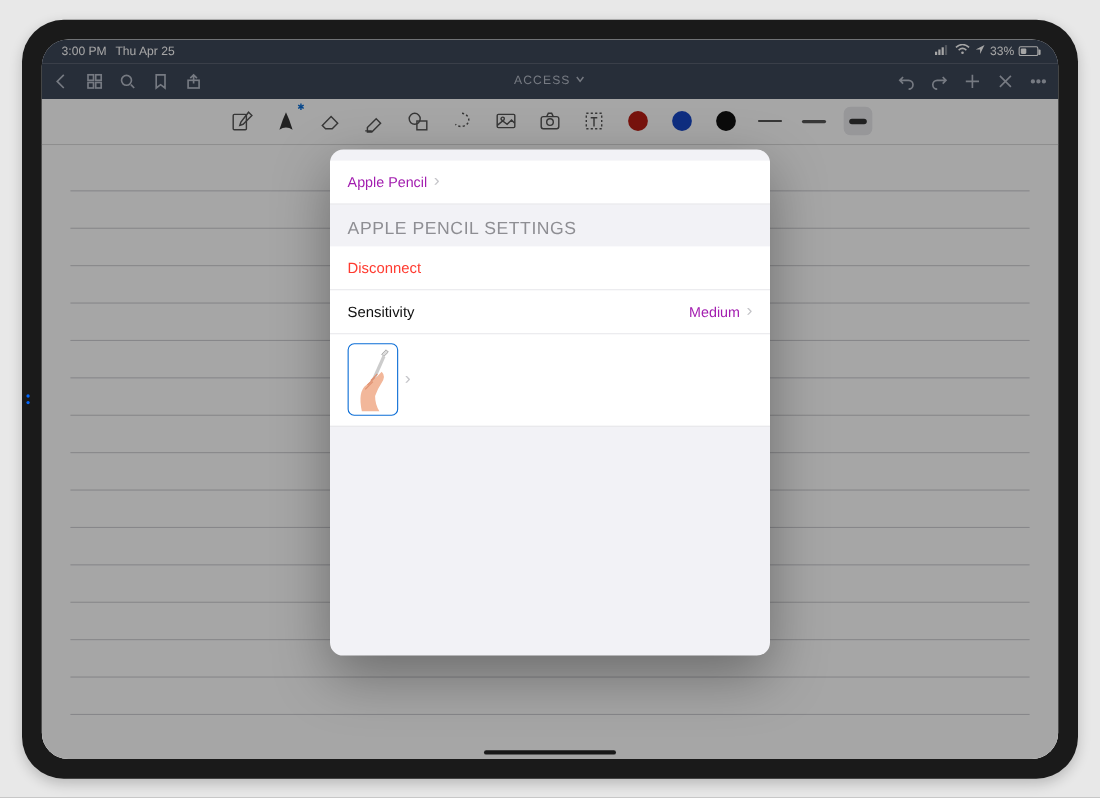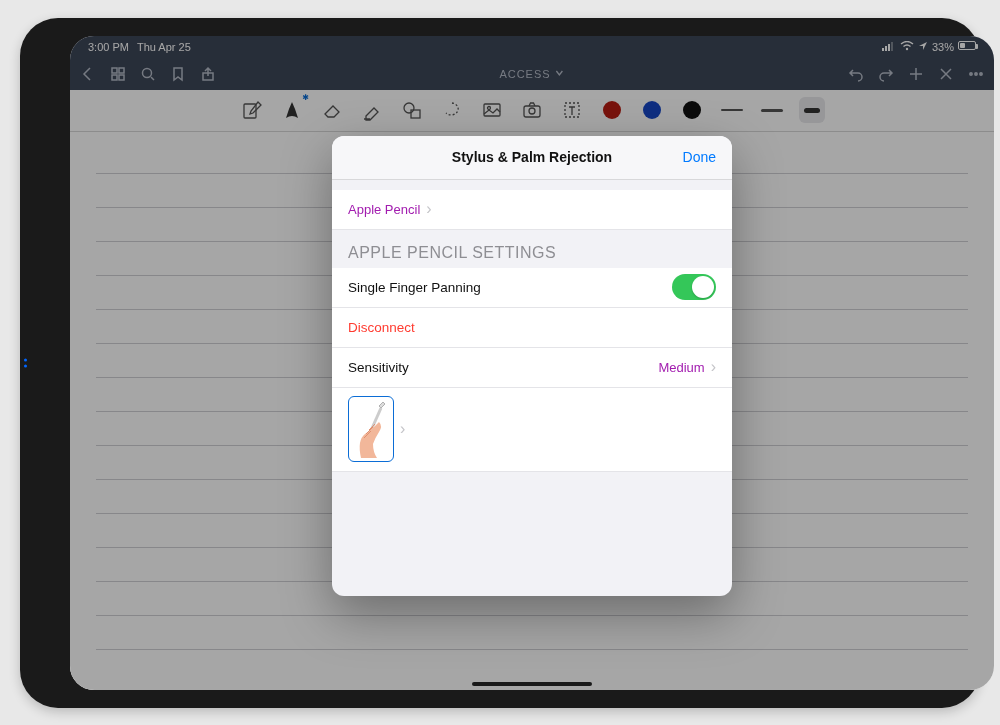--- a/index.html
+++ b/index.html
@@ -22,35 +22,34 @@
     position: relative;
     box-shadow: 0 4px 12px rgba(0,0,0,0.2);
   }
   .screen {
     width: 100%;
     height: 100%;
     background: #f8f8f8;
     border-radius: 24px;
     overflow: hidden;
     position: relative;
-    margin-left: 32px;
   }
   .statusbar {
     height: 22px;
     background: #3d4758;
     color: #fff;
     display: flex;
     justify-content: space-between;
     align-items: center;
     padding: 0 18px;
     font-size: 11px;
     font-weight: 500;
   }
   .statusbar-left { display: flex; gap: 8px; }
-  .statusbar-right { display: flex; gap: 4px; }
+  .statusbar-right { display: flex; align-items: center; gap: 4px; }
   .batt { display:inline-block; width:18px; height:9px; border:1px solid #fff; border-radius:2px; position:relative; }
   .batt::after { content:''; position:absolute; right:-3px; top:2px; width:2px; height:5px; background:#fff; border-radius:0 1px 1px 0;}
   .batt-fill { position:absolute; left:1px; top:1px; bottom:1px; width:33%; background:#fff; border-radius:1px;}
   
   .navbar {
     height: 32px;
     background: #3d4758;
     display: flex;
     align-items: center;
     padding: 0 10px;
@@ -361,36 +360,28 @@
         <div class="ruled-line"></div>
         <div class="ruled-line"></div>
       <div class="ruled-line"></div>
         <div class="ruled-line"></div>
         <div class="ruled-line"></div>
     </div>
 
     <div class="scrim"></div>
 
     <div class="modal">
-      <div class="modal-header">
-        <span class="modal-title">Stylus &amp; Palm Rejection</span>
-        <span class="modal-done">Done</span>
-      </div>
       <div class="modal-body">
         <div style="height:10px"></div>
         <div class="row">
           <span class="value">Apple Pencil</span>
           <span class="chev">›</span>
         </div>
 
         <div class="section-header">Apple Pencil Settings</div>
-        <div class="row">
-          <span class="label">Single Finger Panning</span>
-          <span class="switch"></span>
-        </div>
         <div class="row">
           <span class="label danger">Disconnect</span>
         </div>
 
         <div class="row">
           <span class="label">Sensitivity</span>
           <span class="value">Medium</span>
           <span class="chev">›</span>
         </div>
         <div class="row posture-row">

